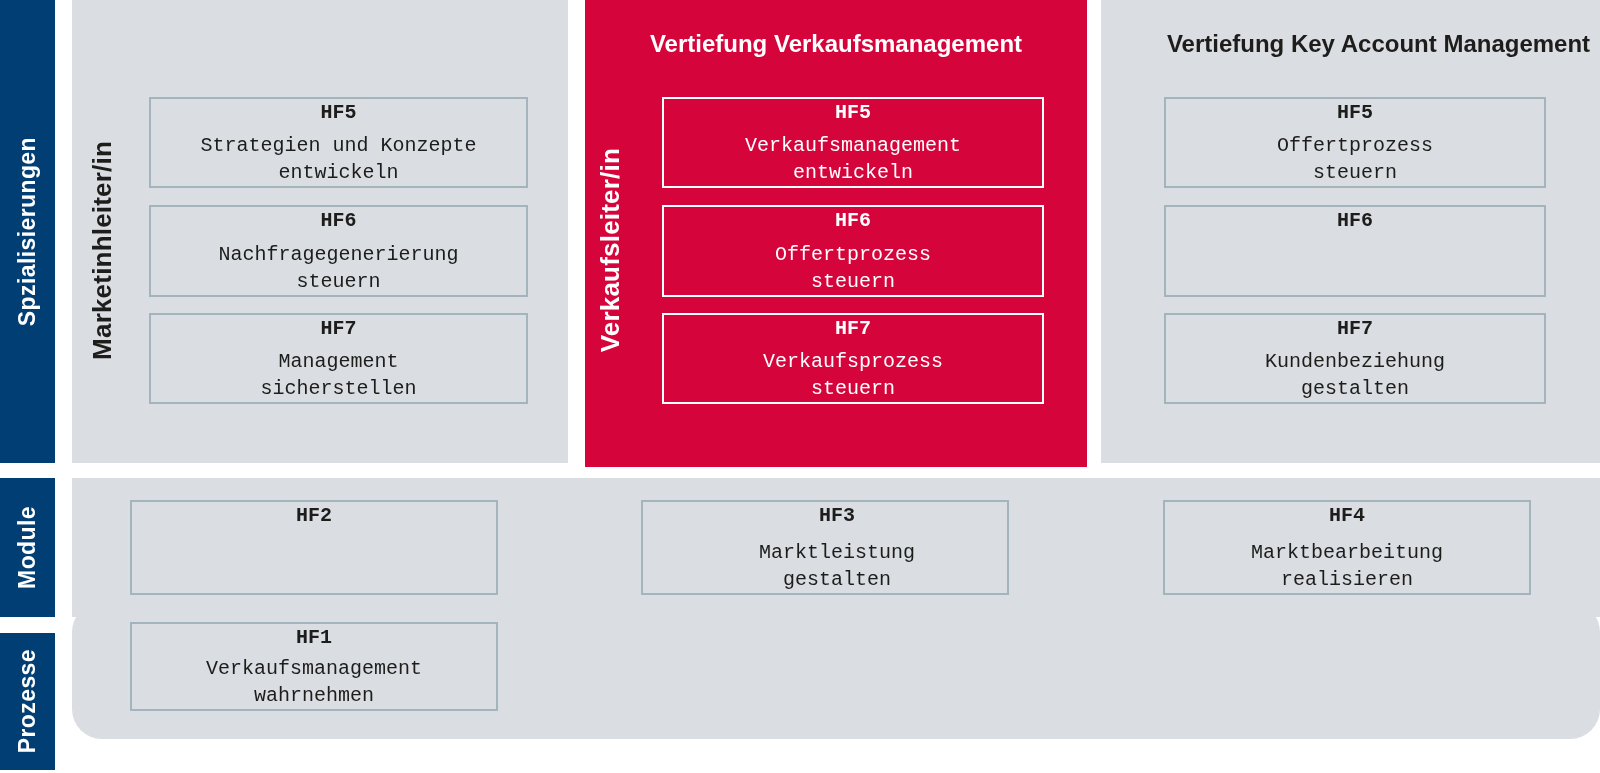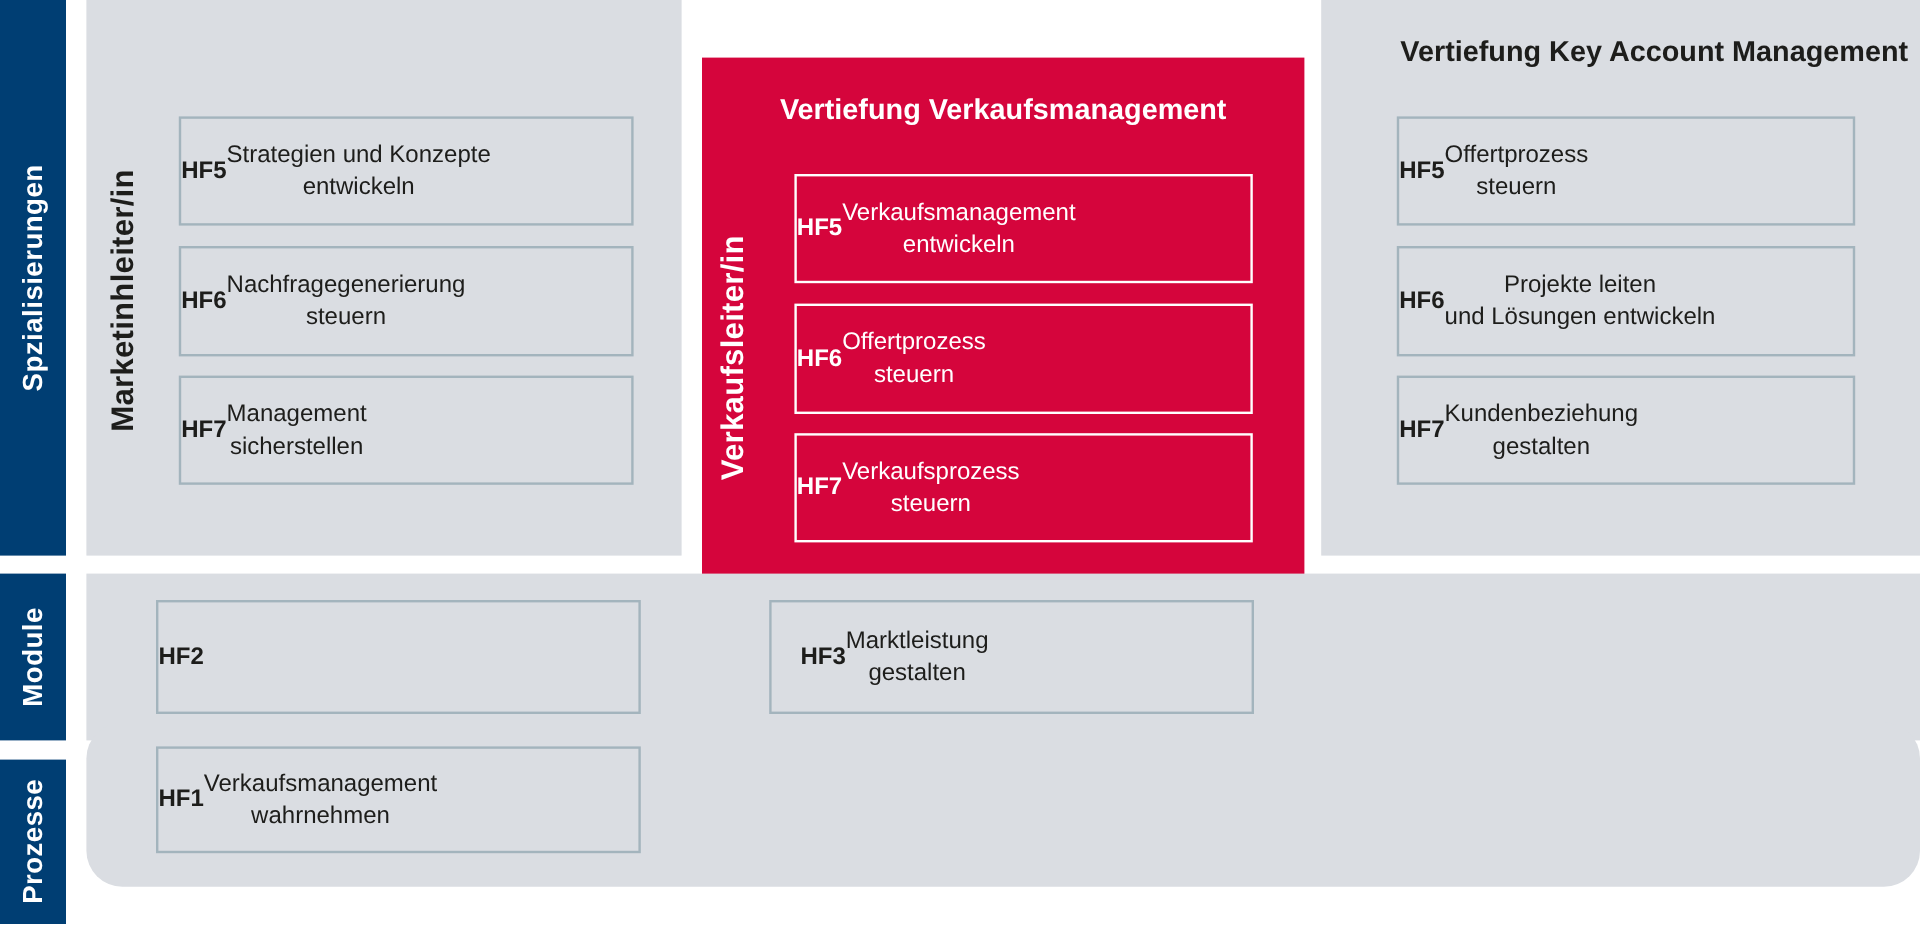--- a/index.html
+++ b/index.html
@@ -29,21 +29,21 @@
   .side-mod  { top:478px; height:139px; }
   .side-proc { top:633px; height:137px; }
   .vtext {
     writing-mode:vertical-rl; transform:rotate(180deg);
     color:#ffffff; font-weight:bold; font-size:23px; letter-spacing:.4px;
     white-space:nowrap;
   }
   
   .panel { position:absolute; background:var(--gray); }
   .panel-marketing { left:72px;  top:0; width:496px; height:463px; }
-  .panel-sales     { left:585px; top:0; width:502px; height:467px; background:var(--red);margin-top:48px; }
+  .panel-sales     { left:585px; top:0; width:502px; height:467px; background:var(--red); }
   .panel-kam       { left:1101px;top:0; width:555px; height:463px; }
   .ptitle {
     position:absolute; top:30px; left:0; right:0;
     text-align:center; font-size:24px; font-weight:bold; line-height:28px;
     color:var(--dark); white-space:nowrap;
   }
   .panel-sales .ptitle { color:#ffffff; }
   .vlabel {
     position:absolute; top:97px; height:307px; width:44px;
     display:flex; align-items:center; justify-content:center;
@@ -52,41 +52,41 @@
     writing-mode:vertical-rl; transform:rotate(180deg);
     font-weight:bold; font-size:26px; white-space:nowrap; letter-spacing:.2px;
   }
   .panel-marketing .vlabel { left:8px; color:var(--dark); }
   .panel-sales .vlabel { left:3px; color:#ffffff; }
   
   .hfbox {
     position:absolute;
     border:2px solid var(--border);
     background:var(--gray);
-    display:flex; 
-    align-items:center; justify-content:flex-start;
+    display:flex; flex-direction:column;
+    align-items:center; justify-content:space-between;
     text-align:center;
-    font-size:20px; line-height:27px; color:var(--dark);
+    font-size:20px; line-height:27px; color:var(--dark);font-family:Liberation Mono, monospace;
   }
   .panel-sales .hfbox {
     border-color:#ffffff; background:var(--red); color:#ffffff;
   }
   .hf-code { font-weight:bold; }
   .hf-text { white-space:pre-line; }
   .row1-a { top:97px;  height:91px; }
   .row1-b { top:205px; height:92px; }
   .row1-c { top:313px; height:91px; }
   .panel-marketing .hfbox { left:77px; width:379px; }
   .panel-sales .hfbox     { left:77px; width:382px; }
   .panel-kam .hfbox       { left:63px; width:382px; }
   
   .band { position:absolute; left:72px; width:1528px; background:var(--gray); }
   .band-modules   { top:478px; height:139px; }
   .band-processes { top:602px; height:137px;border-radius:30px; }
-  .band .hfbox { width:404px; }
+  .band .hfbox { width:368px; }
   .band-modules .hfbox { top:22px; height:95px; }
   .band-processes .hfbox { top:20px; height:89px; }
   .b-hf2 { left:58px; }
   .b-hf3 { left:569px;padding-left:24px; }
   .b-hf4 { left:1091px; }
   .b-hf1 { left:58px; }
 </style>
 </head>
 <body>
 
@@ -147,39 +147,42 @@
 
   <section class="panel panel-kam">
     <div class="ptitle">Vertiefung Key Account Management</div>
     <div class="hfbox row1-a">
       <div class="hf-code">HF5</div>
       <div class="hf-text">Offertprozess
 steuern</div>
     </div>
     <div class="hfbox row1-b">
       <div class="hf-code">HF6</div>
-      <div class="hf-text">Projekte leiten
-und Lösungen entwickeln</div>
     </div>
     <div class="hfbox row1-c">
       <div class="hf-code">HF7</div>
       <div class="hf-text">Kundenbeziehung
 gestalten</div>
     </div>
   </section>
 
   <section class="band band-modules">
     <div class="hfbox b-hf2">
       <div class="hf-code">HF2</div>
     </div>
     <div class="hfbox b-hf3">
       <div class="hf-code">HF3</div>
       <div class="hf-text">Marktleistung
 gestalten</div>
     </div>
+    <div class="hfbox b-hf4">
+      <div class="hf-code">HF4</div>
+      <div class="hf-text">Marktbearbeitung
+realisieren</div>
+    </div>
   </section>
 
   <section class="band band-processes">
     <div class="hfbox b-hf1">
       <div class="hf-code">HF1</div>
       <div class="hf-text">Verkaufsmanagement
 wahrnehmen</div>
     </div>
   </section>
 

